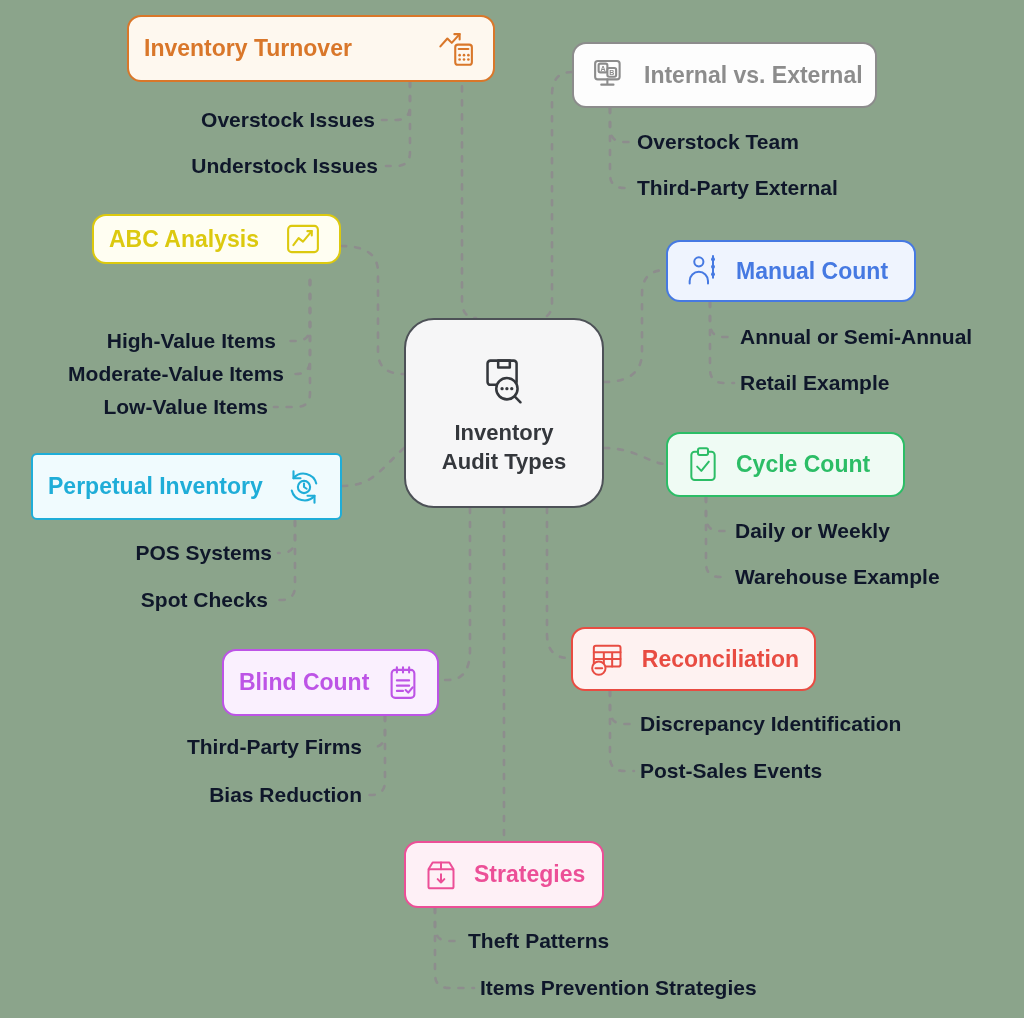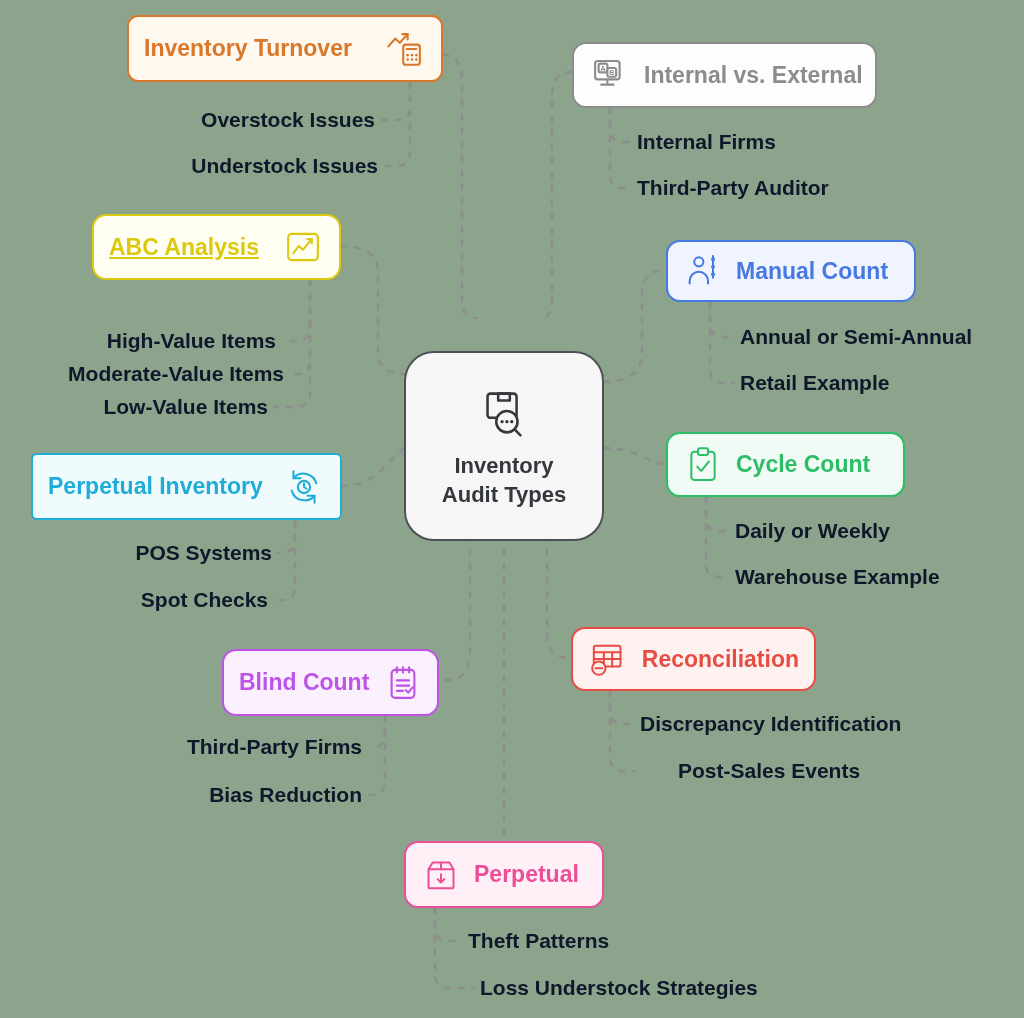--- a/index.html
+++ b/index.html
@@ -18,36 +18,35 @@
     background:var(--bg);color:var(--c);
     font-size:23px;font-weight:600;white-space:nowrap;
   }
   .branch.icon-right{justify-content:space-between;}
   .bicon{display:flex;flex:0 0 auto;}
   .bicon svg, .cicon svg{display:block;fill:none;stroke:currentColor;stroke-width:2.4;stroke-linecap:round;stroke-linejoin:round;}
   svg .f{fill:currentColor;stroke:none;}
   svg .mask{fill:var(--bg);}
   svg text{stroke:none;fill:currentColor;font-family:"Liberation Sans",sans-serif;font-weight:bold;font-size:8px;text-anchor:middle;}
 
-  .b0{left:127px;top:15px;width:316px;height:67px;border-radius:11px;--c:#d9772a;--bg:#fef8ef;}
-  .b1{left:92px;top:214px;width:249px;height:66px;text-decoration:underline;--c:#dcc90f;--bg:#fffef2;}
+  .b0{left:127px;top:15px;width:368px;height:67px;--c:#d9772a;--bg:#fef8ef;}
+  .b1{left:92px;top:214px;width:249px;height:50px;--c:#dcc90f;--bg:#fffef2;}
   .b2{left:31px;top:453px;width:311px;height:67px;border-radius:6px;--c:#1fadd8;--bg:#f0fbfe;}
   .b3{left:222px;top:649px;width:217px;height:67px;--c:#bd54e6;--bg:#faf0fe;}
   .b4{left:404px;top:841px;width:200px;height:67px;--c:#ec4f97;--bg:#fef0f6;}
   .b5{left:572px;top:42px;width:305px;height:66px;--c:#8c8c8c;--bg:#fdfdfd;}
   .b6{left:666px;top:240px;width:250px;height:62px;--c:#4679e2;--bg:#eff4fe;}
   .b7{left:666px;top:432px;width:239px;height:65px;--c:#2cbd66;--bg:#effbf4;}
   .b8{left:571px;top:627px;width:245px;height:64px;justify-content:space-between;--c:#e84c42;--bg:#fef2f1;}
 
   .center{
     position:absolute;left:404px;top:318px;width:200px;height:190px;box-sizing:border-box;
     background:#f6f6f7;border:2.5px solid #4d5157;border-radius:30px;
     display:flex;flex-direction:column;align-items:center;justify-content:center;gap:8px;
     color:#34373c;
-    margin-top:33px;
   }
   .center-label{font-size:22px;font-weight:600;line-height:1.3;text-align:center;}
   .center-label span{display:block;}
 
   .child{
     position:absolute;font-size:21px;font-weight:600;color:#0f172a;
     line-height:26px;white-space:nowrap;
   }
   .child.r{text-align:right;}
 </style>
@@ -164,21 +163,21 @@
 
   <div class="branch b4">
     <span class="bicon">
       <svg width="40" height="40" viewBox="0 0 48 48">
         <path d="M9 17 L14 9 H34 L39 17"></path>
         <rect x="9" y="17" width="30" height="23" rx="2"></rect>
         <path d="M24 9 V17"></path>
         <path d="M24 23 V33 M20 29 L24 33 L28 29"></path>
       </svg>
     </span>
-    <span>Perpetual</span>
+    <span>Strategies</span>
   </div>
 
   <div class="branch b5">
     <span class="bicon">
       <svg width="42" height="42" viewBox="0 0 48 48">
         <rect x="7" y="8" width="28" height="21" rx="3"></rect>
         <path d="M21 29 V35 M14 35 H28"></path>
         <rect class="mask" x="11" y="11" width="10" height="10" rx="2"></rect>
         <rect class="mask" x="21" y="16" width="10" height="10" rx="2"></rect>
         <text x="16" y="19.5">A</text>
@@ -232,27 +231,27 @@
   <div class="child r" style="right:740px;top:361px;">Moderate-Value Items</div>
   <div class="child r" style="right:756px;top:394px;">Low-Value Items</div>
 
   <div class="child r" style="right:752px;top:540px;">POS Systems</div>
   <div class="child r" style="right:756px;top:587px;">Spot Checks</div>
 
   <div class="child r" style="right:662px;top:734px;">Third-Party Firms</div>
   <div class="child r" style="right:662px;top:782px;">Bias Reduction</div>
 
   <div class="child" style="left:468px;top:928px;">Theft Patterns</div>
-  <div class="child" style="left:480px;top:975px;">Loss Understock Strategies</div>
-
-  <div class="child" style="left:637px;top:129px;">Internal Firms</div>
-  <div class="child" style="left:637px;top:175px;">Third-Party Auditor</div>
+  <div class="child" style="left:480px;top:975px;">Items Prevention Strategies</div>
+
+  <div class="child" style="left:637px;top:129px;">Overstock Team</div>
+  <div class="child" style="left:637px;top:175px;">Third-Party External</div>
 
   <div class="child" style="left:740px;top:324px;">Annual or Semi-Annual</div>
   <div class="child" style="left:740px;top:370px;">Retail Example</div>
 
   <div class="child" style="left:735px;top:518px;">Daily or Weekly</div>
   <div class="child" style="left:735px;top:564px;">Warehouse Example</div>
 
   <div class="child" style="left:640px;top:711px;">Discrepancy Identification</div>
-  <div class="child" style="left:678px;top:758px;text-align:center;">Post-Sales Events</div>
+  <div class="child" style="left:640px;top:758px;text-align:center;">Post-Sales Events</div>
 
 </div>
 
 </body></html>

